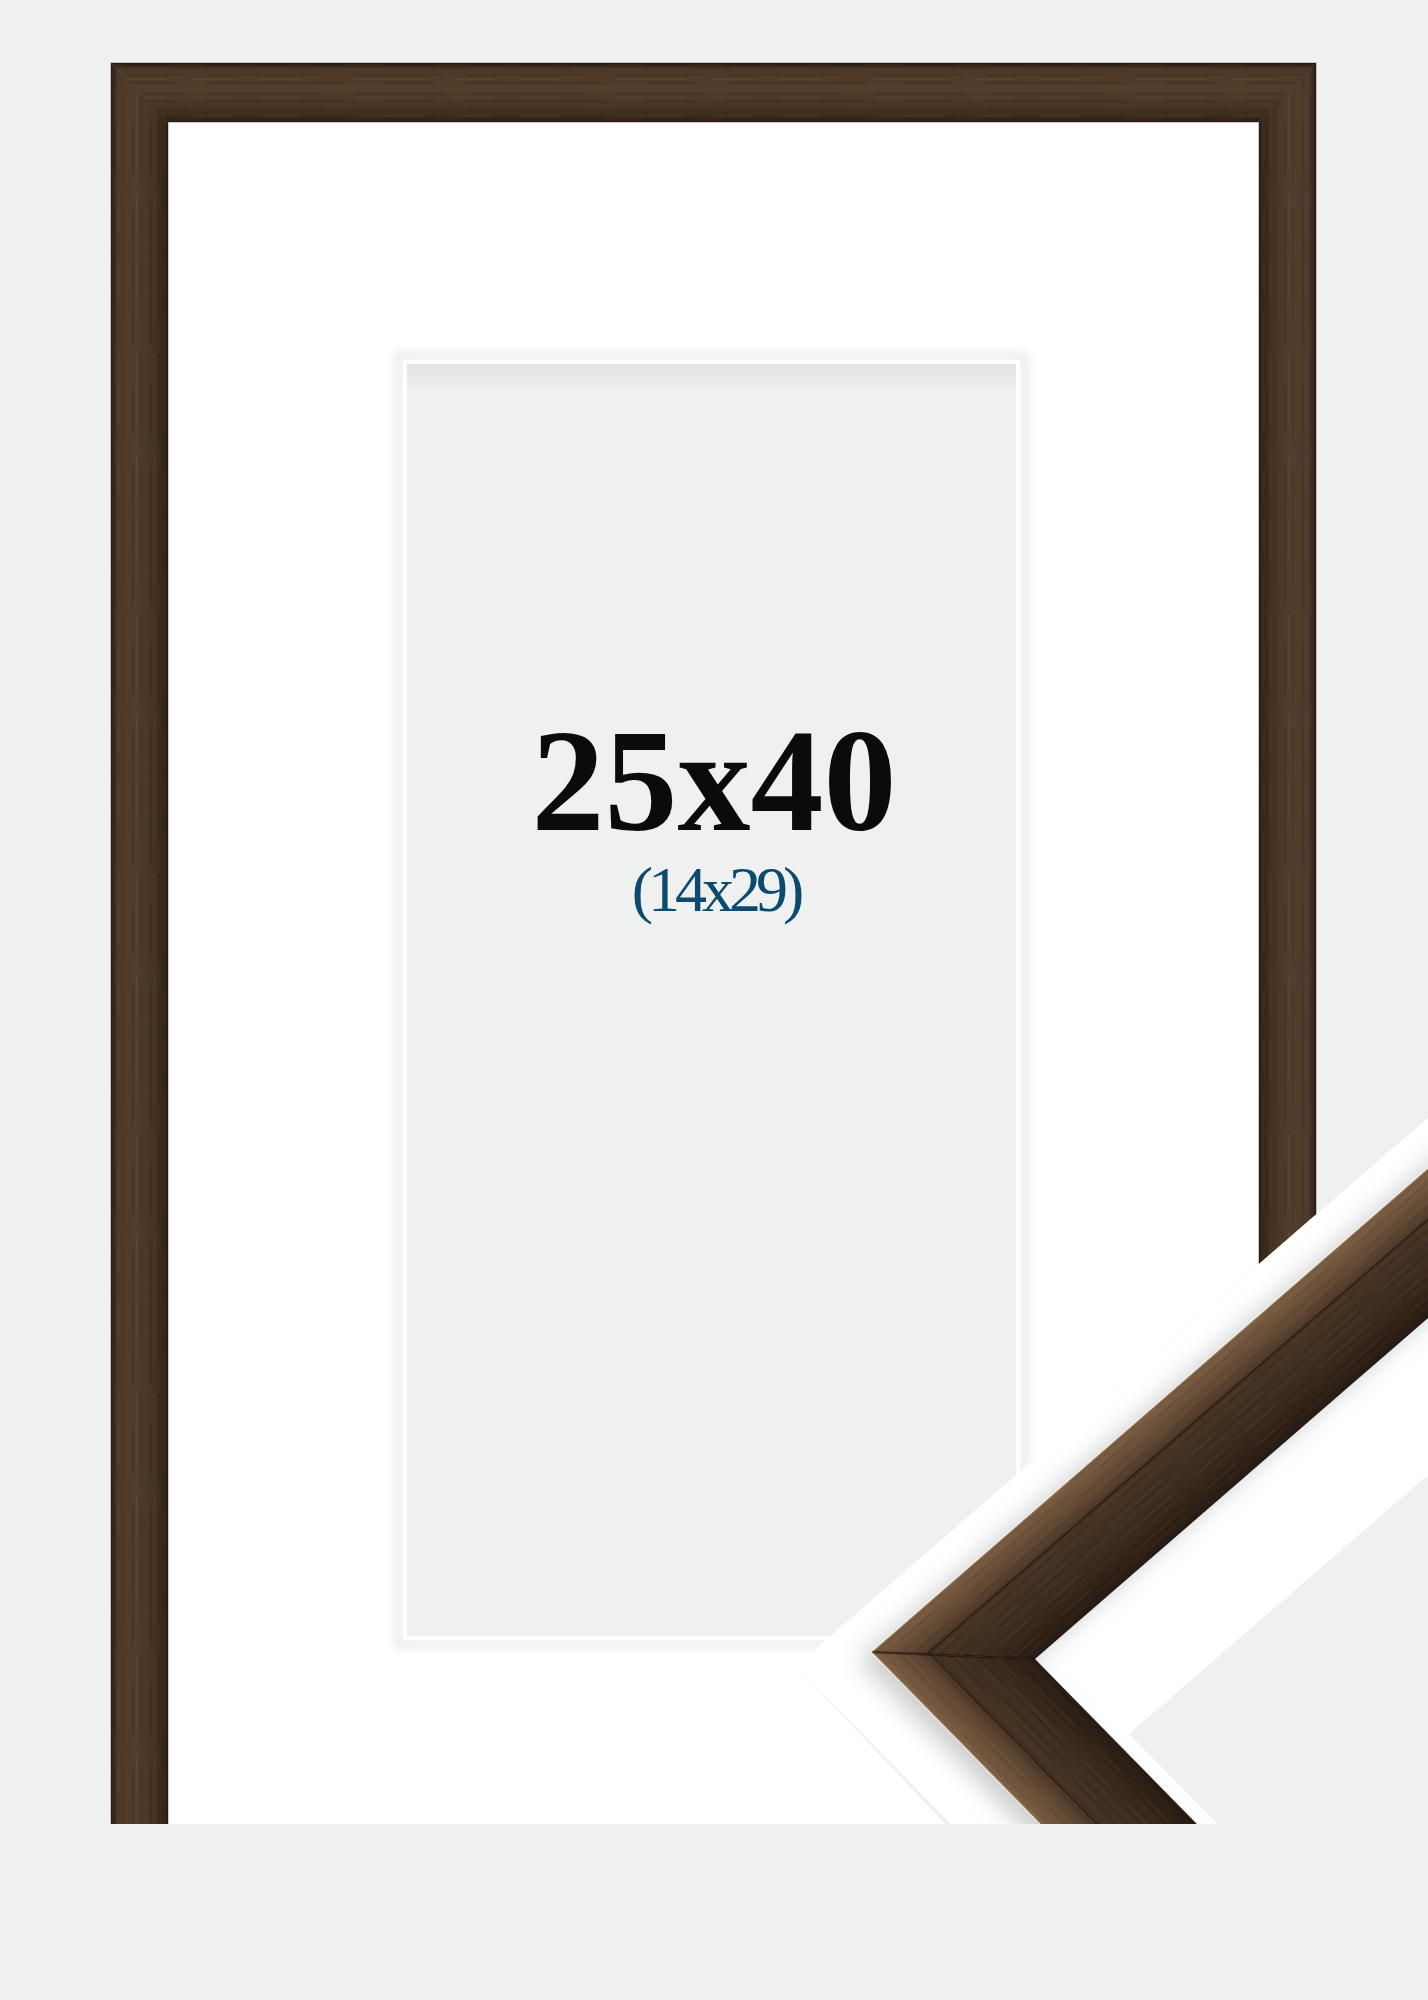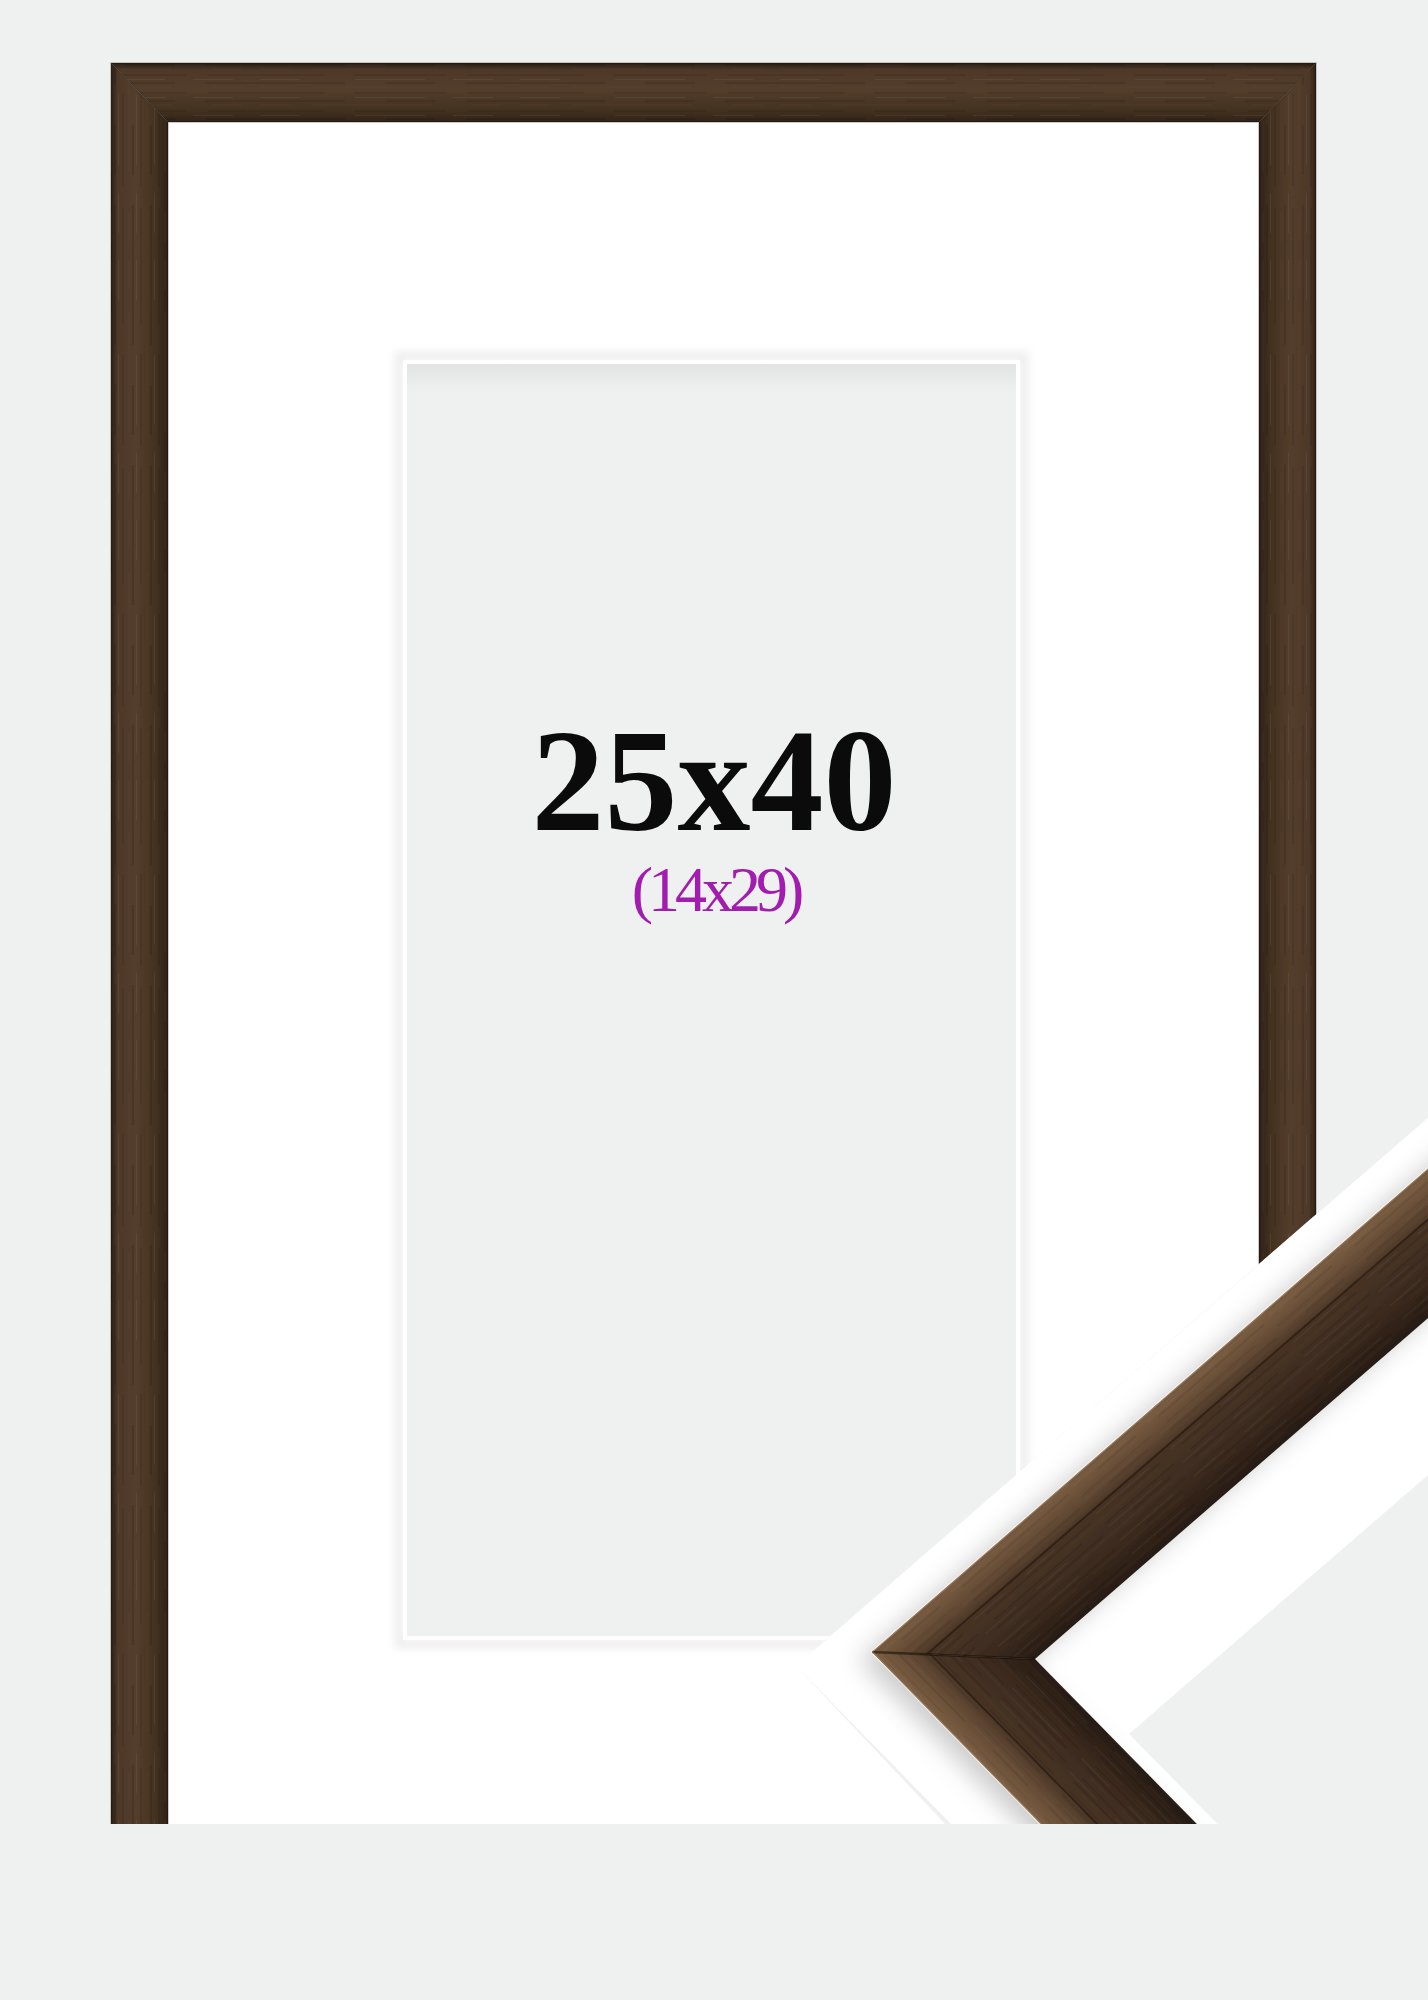--- a/index.html
+++ b/index.html
@@ -23,21 +23,21 @@
     font-weight:700;
     letter-spacing:0px;
     color:#0b0b0b;
   }
   .size-sub{
     margin:4px 0 0 3px;
     font-size:64px;
     line-height:1;
     font-weight:400;
     letter-spacing:-5px;
-    color:#a21caf;
+    color:#0c4a6e;
   }
 </style>
 </head>
 <body>
 
 <div class="stage">
 
   <svg class="art" viewBox="0 0 1428 2000" aria-hidden="true">
     <defs>
 

